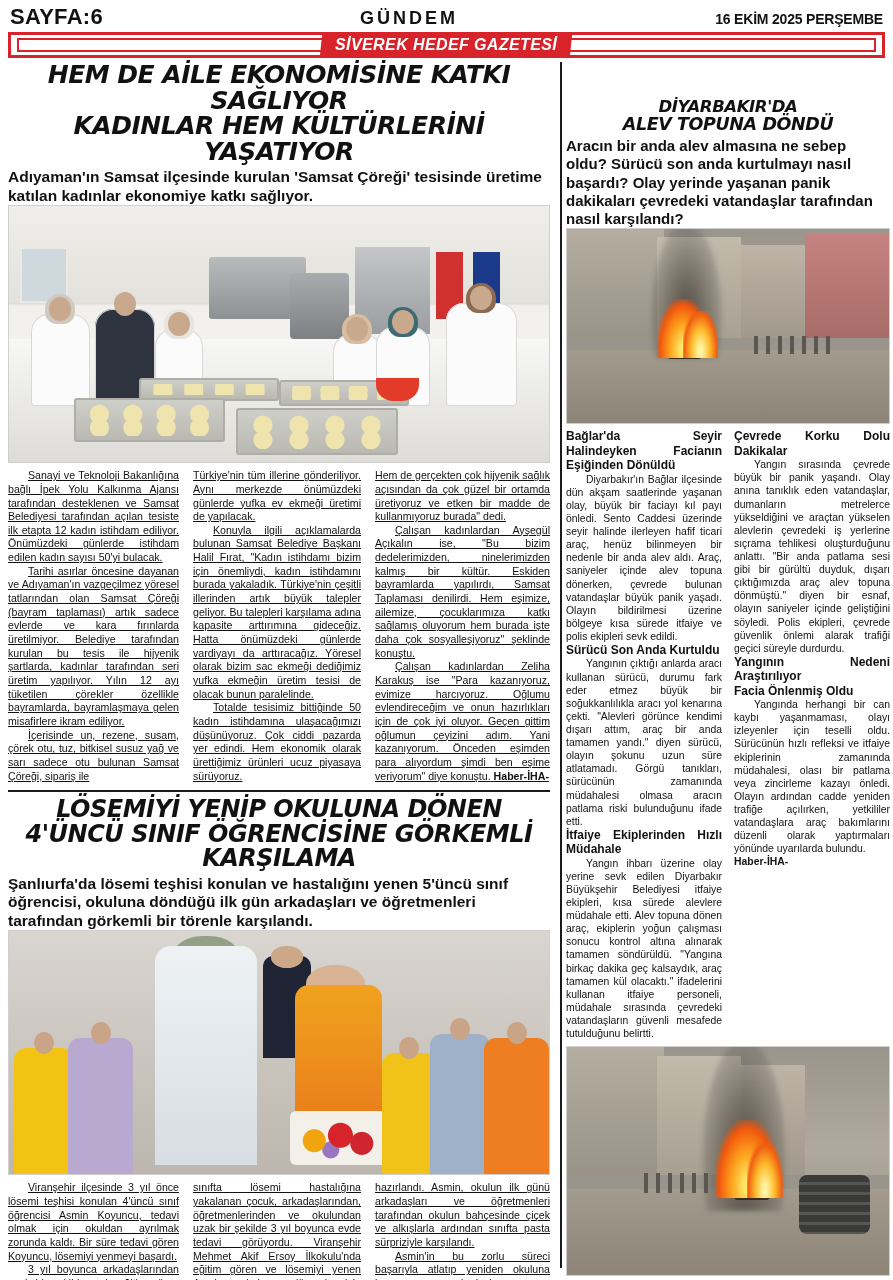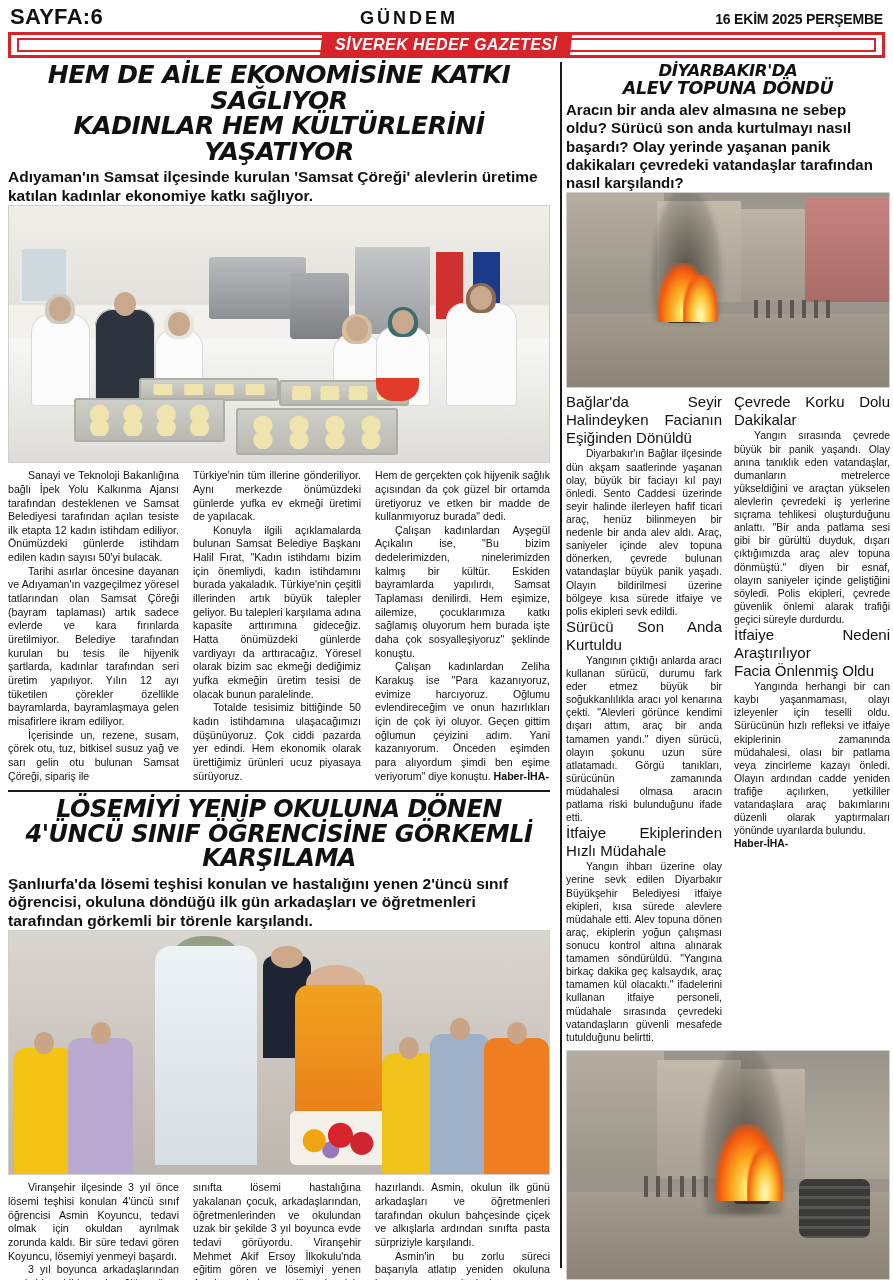--- a/index.html
+++ b/index.html
@@ -39,21 +39,21 @@
     padding: 1px 14px 2px 14px;
     transform: skewX(-6deg);
     white-space: nowrap;
   }
   .banner-title span { display:inline-block; transform: skewX(6deg); }
 
   
   .body-area { display: flex; padding: 4px 8px 6px 8px; height: 1216px; }
   .left-block { width: 548px; padding-right: 6px; }
   .vrule { width: 2px; background: #1a1a1a; margin: 0 4px; flex: none; }
-  .right-block { width: 325px; }
+  .right-block { width: 325px; margin-top: 36px; }
 
   
   h1.hl {
     font-family: "DejaVu Sans", sans-serif;
     font-weight: bold; font-style: italic;
     text-align: center; line-height: 1.02;
     letter-spacing: -.5px;
   }
   .hl-a { font-size: 25px; }
   .hl-b { font-size: 24px; }
@@ -174,36 +174,36 @@
   .k4 { left:78%; width:11%; height:58%; background:#9fb0c9; }
   .k5 { left:88%; width:12%; height:56%; background:#ef7d22; }
   .sc-kid-head { position:absolute; top:-16px; left:50%; transform:translateX(-50%);
      width:20px; height:22px; border-radius:50%; background:#caa486; }
   .sc-man { position:absolute; left:47%; top:10%; width:9%; height:42%;
      background:#1e2433; border-radius:10px 10px 0 0; }
   .sc-man-head { position:absolute; left:48.5%; top:6%; width:6%; height:9%;
      background:#cda888; border-radius:48%; }
 
   
-  .cols3 { display:flex; gap: 0; margin-top: 6px; }
+  .cols3 { display:flex; gap: 0; margin-top: 6px; text-decoration: underline; }
   .col { font-size: 10.6px; line-height: 1.29; text-align: justify; }
   .col p { text-indent: 20px; margin-bottom: 0; }
   .col p.noind { text-indent: 0; }
   .c-l { width: 178px; padding-right: 7px; }
   .c-m { width: 182px; padding: 0 7px; }
   .c-r { width: 182px; padding-left: 7px; }
   .hrule { height: 2px; background:#1a1a1a; margin: 7px 0 5px 0; }
 
   .cols2 { display:flex; margin-top: 5px; }
   .rcol { width: 162px; font-size: 10.4px; line-height: 1.26; text-align: justify; }
   .rcol p { text-indent: 20px; }
   .rcol p.noind { text-indent: 0; }
   .rc-l { padding-right: 6px; }
   .rc-r { padding-left: 6px; }
-  .subhd { font-size: 15px; font-weight: normal; line-height: 1.2; text-indent:0 !important; }
+  .subhd { font-size: 12px; font-weight: bold; line-height: 1.2; text-indent:0 !important; }
   b.credit { font-weight: bold; }
 </style>
 </head>
 <body>
 
 <div class="page">
 
   <div class="masthead">
     <div class="masthead-left">SAYFA:6</div>
     <div class="masthead-center">GÜNDEM</div>
@@ -215,21 +215,21 @@
     <div class="banner-title"><span>SİVEREK HEDEF GAZETESİ</span></div>
   </div>
 
   <div class="body-area">
 
     <div class="left-block">
 
       <div>
         <h1 class="hl hl-a">HEM DE AİLE EKONOMİSİNE KATKI SAĞLIYOR</h1>
         <h1 class="hl hl-a">KADINLAR HEM KÜLTÜRLERİNİ YAŞATIYOR</h1>
-        <div class="subhead">Adıyaman'ın Samsat ilçesinde kurulan 'Samsat Çöreği' alevlerin üretime katılan kadınlar ekonomiye katkı sağlıyor.</div>
+        <div class="subhead">Adıyaman'ın Samsat ilçesinde kurulan 'Samsat Çöreği' tesisinde üretime katılan kadınlar ekonomiye katkı sağlıyor.</div>
 
         <div class="photo ph-bakery">
           <div class="bk-wall"></div>
           <div class="bk-win"></div>
           <div class="bk-mach"></div>
           <div class="bk-mach2"></div>
           <div class="bk-fridge"></div>
           <div class="bk-flag"></div>
           <div class="bk-eu"></div>
           <div class="bk-table"></div>
@@ -268,41 +268,41 @@
             </div>
           <div class="tray t3">
               <i></i>
             </div>
         </div>
 
         <div class="cols3">
           <div class="col c-l">
             <p>Sanayi ve Teknoloji Bakanlığına bağlı İpek Yolu Kalkınma Ajansı tarafından desteklenen ve Samsat Belediyesi tarafından açılan tesiste ilk etapta 12 kadın istihdam ediliyor. Önümüzdeki günlerde istihdam edilen kadın sayısı 50'yi bulacak.</p>
             <p>Tarihi asırlar öncesine dayanan ve Adıyaman'ın vazgeçilmez yöresel tatlarından olan Samsat Çöreği (bayram taplaması) artık sadece evlerde ve kara fırınlarda üretilmiyor. Belediye tarafından kurulan bu tesis ile hijyenik şartlarda, kadınlar tarafından seri üretim yapılıyor. Yılın 12 ayı tüketilen çörekler özellikle bayramlarda, bayramlaşmaya gelen misafirlere ikram ediliyor.</p>
-            <p>İçerisinde un, rezene, susam, çörek otu, tuz, bitkisel susuz yağ ve sarı gelin otu bulunan Samsat Çöreği, sipariş ile</p>
+            <p>İçerisinde un, rezene, susam, çörek otu, tuz, bitkisel susuz yağ ve sarı sadece otu bulunan Samsat Çöreği, sipariş ile</p>
           </div>
           <div class="col c-m">
             <p class="noind">Türkiye'nin tüm illerine gönderiliyor. Aynı merkezde önümüzdeki günlerde yufka ev ekmeği üretimi de yapılacak.</p>
             <p>Konuyla ilgili açıklamalarda bulunan Samsat Belediye Başkanı Halil Fırat, "Kadın istihdamı bizim için önemliydi, kadın istihdamını burada yakaladık. Türkiye'nin çeşitli illerinden artık büyük talepler geliyor. Bu talepleri karşılama adına kapasite arttırımına gideceğiz. Hatta önümüzdeki günlerde vardiyayı da arttıracağız. Yöresel olarak bizim sac ekmeği dediğimiz yufka ekmeğin üretim tesisi de olacak bunun paralelinde.</p>
             <p>Totalde tesisimiz bittiğinde 50 kadın istihdamına ulaşacağımızı düşünüyoruz. Çok ciddi pazarda yer edindi. Hem ekonomik olarak ürettiğimiz ürünleri ucuz piyasaya sürüyoruz.</p>
           </div>
           <div class="col c-r">
             <p class="noind">Hem de gerçekten çok hijyenik sağlık açısından da çok güzel bir ortamda üretiyoruz ve etken bir madde de kullanmıyoruz burada" dedi.</p>
             <p>Çalışan kadınlardan Ayşegül Açıkalın ise, "Bu bizim dedelerimizden, ninelerimizden kalmış bir kültür.  Eskiden bayramlarda yapılırdı, Samsat Taplaması denilirdi. Hem eşimize, ailemize, çocuklarımıza katkı sağlamış oluyorum hem burada işte daha çok sosyalleşiyoruz" şeklinde konuştu.</p>
             <p><span>Çalışan kadınlardan Zeliha Karakuş ise "Para kazanıyoruz, evimize harcıyoruz. Oğlumu evlendireceğim ve onun hazırlıkları için de çok iyi oluyor. Geçen gittim oğlumun çeyizini adım. Yani kazanıyorum. Önceden eşimden para alıyordum şimdi ben eşime veriyorum" diye konuştu.</span> <b class="credit">Haber-İHA-</b></p>
           </div>
         </div>
       </div>
 
       <div class="hrule"></div>
 
       <div>
         <h1 class="hl hl-b">LÖSEMİYİ YENİP OKULUNA DÖNEN</h1>
         <h1 class="hl hl-b">4'ÜNCÜ SINIF ÖĞRENCİSİNE GÖRKEMLİ KARŞILAMA</h1>
-        <div class="subhead">Şanlıurfa'da lösemi teşhisi konulan ve hastalığını yenen 2'üncü sınıf öğrencisi, okuluna döndüğü ilk gün arkadaşları ve öğretmenleri tarafından görkemli bir törenle karşılandı.</div>
+        <div class="subhead">Şanlıurfa'da lösemi teşhisi konulan ve hastalığını yenen 5'üncü sınıf öğrencisi, okuluna döndüğü ilk gün arkadaşları ve öğretmenleri tarafından görkemli bir törenle karşılandı.</div>
 
         <div class="photo ph-school">
           <div class="sc-kid k1">
               <span class="sc-kid-head"></span>
             </div>
           <div class="sc-kid k2">
               <span class="sc-kid-head"></span>
             </div>
           <div class="sc-man"></div>
           <div class="sc-man-head"></div>
@@ -366,21 +366,21 @@
           <p class="subhd">Bağlar'da Seyir Halindeyken Facianın Eşiğinden Dönüldü</p>
           <p>Diyarbakır'ın Bağlar ilçesinde dün akşam saatlerinde yaşanan olay, büyük bir faciayı kıl payı önledi. Sento Caddesi üzerinde seyir halinde ilerleyen hafif ticari araç, henüz bilinmeyen bir nedenle bir anda alev aldı. Araç, saniyeler içinde alev topuna dönerken, çevrede bulunan vatandaşlar büyük panik yaşadı. Olayın bildirilmesi üzerine bölgeye kısa sürede itfaiye ve polis ekipleri sevk edildi.</p>
           <p class="subhd">Sürücü Son Anda Kurtuldu</p>
           <p>Yangının çıktığı anlarda aracı kullanan sürücü, durumu fark eder etmez büyük bir soğukkanlılıkla aracı yol kenarına çekti. "Alevleri görünce kendimi dışarı attım, araç bir anda tamamen yandı." diyen sürücü, olayın şokunu uzun süre atlatamadı. Görgü tanıkları, sürücünün zamanında müdahalesi olmasa aracın patlama riski bulunduğunu ifade etti.</p>
           <p class="subhd">İtfaiye Ekiplerinden Hızlı Müdahale</p>
           <p>Yangın ihbarı üzerine olay yerine sevk edilen Diyarbakır Büyükşehir Belediyesi itfaiye ekipleri, kısa sürede alevlere müdahale etti. Alev topuna dönen araç, ekiplerin yoğun çalışması sonucu kontrol altına alınarak tamamen söndürüldü. "Yangına birkaç dakika geç kalsaydık, araç tamamen kül olacaktı." ifadelerini kullanan itfaiye personeli, müdahale sırasında çevredeki vatandaşların güvenli mesafede tutulduğunu belirtti.</p>
         </div>
         <div class="rcol rc-r">
           <p class="subhd">Çevrede Korku Dolu Dakikalar</p>
           <p>Yangın sırasında çevrede büyük bir panik yaşandı. Olay anına tanıklık eden vatandaşlar, dumanların metrelerce yükseldiğini ve araçtan yükselen alevlerin çevredeki iş yerlerine sıçrama tehlikesi oluşturduğunu anlattı. "Bir anda patlama sesi gibi bir gürültü duyduk, dışarı çıktığımızda araç alev topuna dönmüştü." diyen bir esnaf, olayın saniyeler içinde geliştiğini söyledi. Polis ekipleri, çevrede güvenlik önlemi alarak trafiği geçici süreyle durdurdu.</p>
-          <p class="subhd">İtfaiye Nedeni Araştırılıyor</p>
+          <p class="subhd">Yangının Nedeni Araştırılıyor</p>
           <p class="subhd">Facia Önlenmiş Oldu</p>
           <p><span>Yangında herhangi bir can kaybı yaşanmaması, olayı izleyenler için teselli oldu. Sürücünün hızlı refleksi ve itfaiye ekiplerinin zamanında müdahalesi, olası bir patlama veya zincirleme kazayı önledi. Olayın ardından cadde yeniden trafiğe açılırken, yetkililer vatandaşlara araç bakımlarını düzenli olarak yaptırmaları yönünde uyarılarda bulundu.</span></p>
           <p class="noind"><b class="credit">Haber-İHA-</b></p>
         </div>
       </div>
 
       <div class="photo ph-fire ph-fire2" style="margin-top:6px;">
         <div class="f-bldgL"></div>
         <div class="f-bldgM"></div>
         <div class="f-bldgR2"></div>

